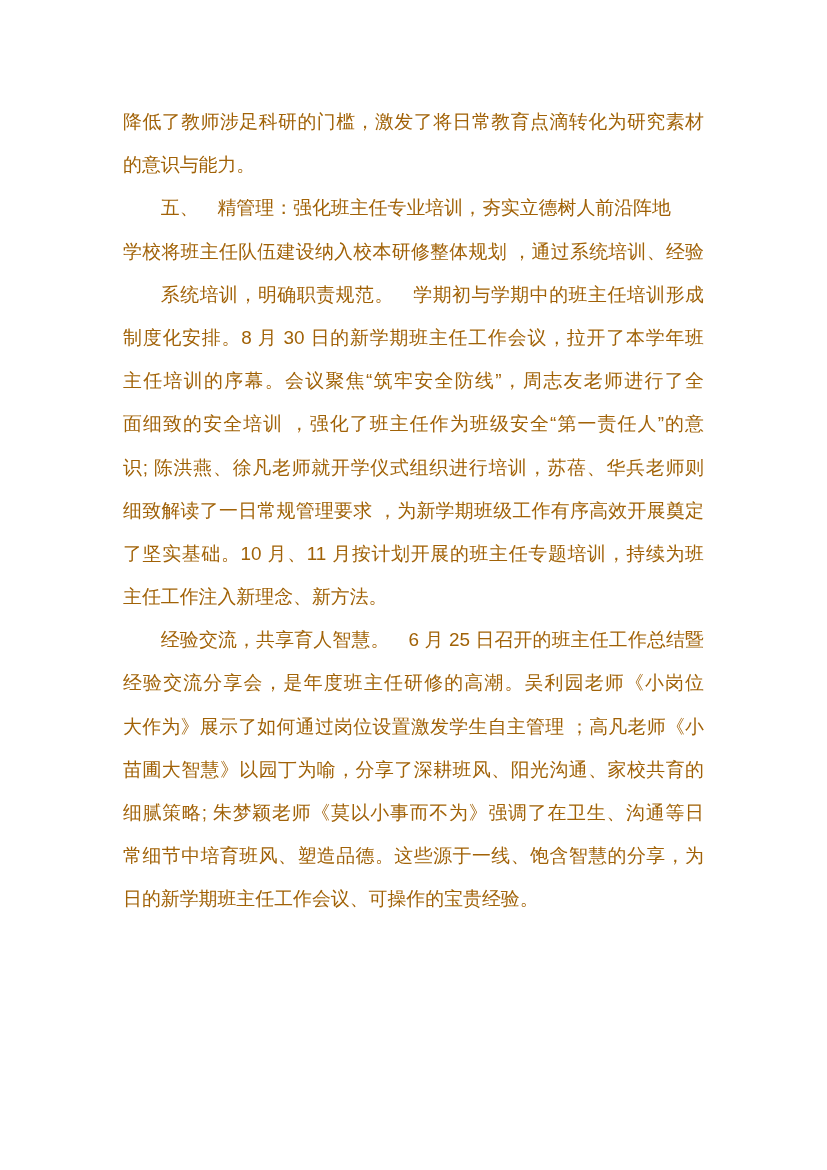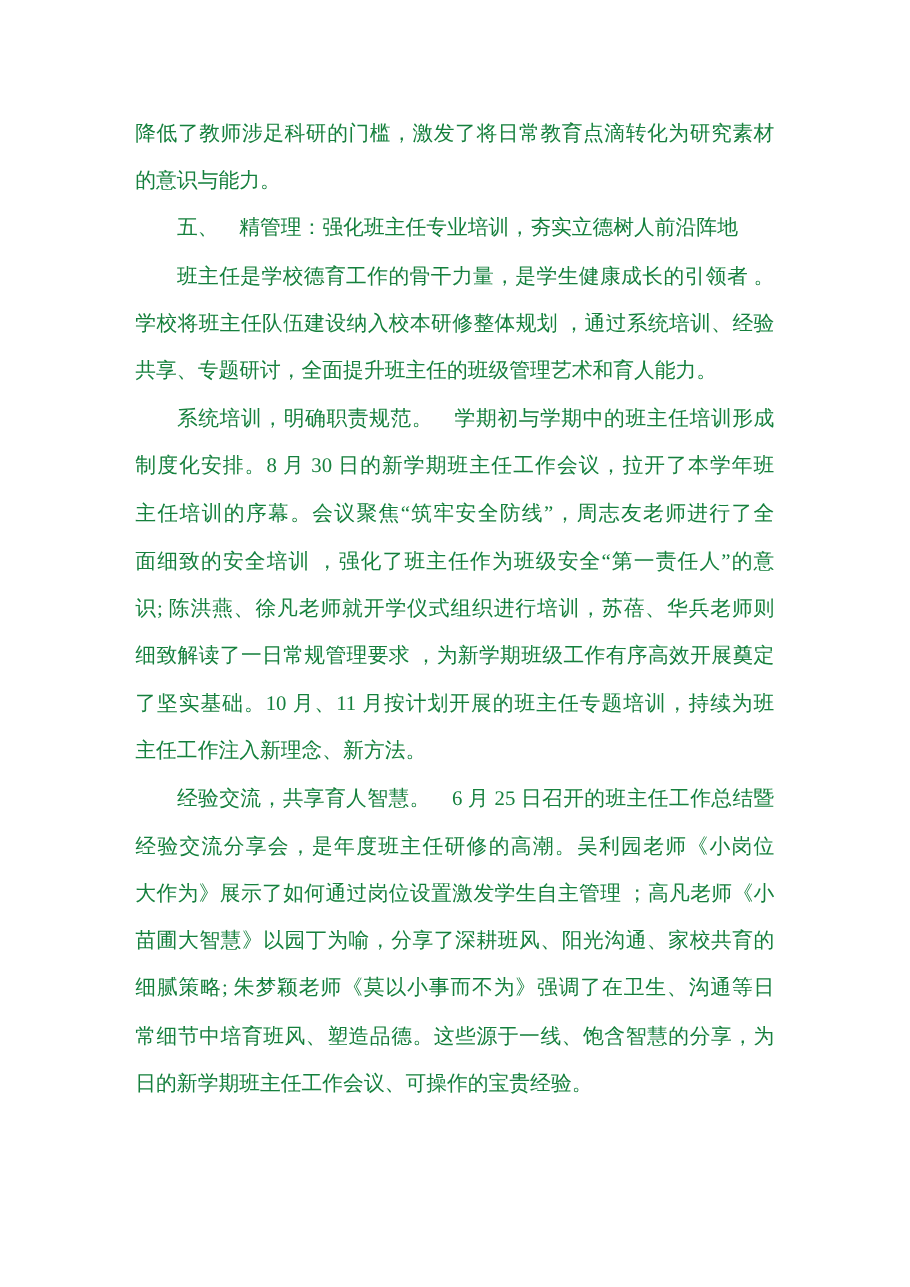--- a/index.html
+++ b/index.html
@@ -12,22 +12,22 @@
     width: 827px;
     height: 1170px;
     background: #ffffff;
     overflow: hidden;
   }
   .doc {
     position: absolute;
     left: 123px;
     top: 100px;
     width: 581px;
-    color: #15803d;
-    font-family: Liberation Serif, serif;
+    color: #a16207;
+    font-family: Liberation Sans, sans-serif;
     font-size: 18.9px;
     line-height: 43.2px;
   }
   .line {
     height: 43.2px;
     overflow: hidden;
     text-align: left;
   }
   .just {
     text-align: justify;
@@ -42,23 +42,21 @@
   }
 </style>
 </head>
 <body>
 
 <div class="page">
   <div class="doc">
     <div class="line just">降低了教师涉足科研的门槛，激发了将日常教育点滴转化为研究素材</div>
     <div class="line end">的意识与能力。</div>
     <div class="line end indent">五、　精管理：强化班主任专业培训，夯实立德树人前沿阵地</div>
-    <div class="line just indent">班主任是学校德育工作的骨干力量，是学生健康成长的引领者 。</div>
     <div class="line just">学校将班主任队伍建设纳入校本研修整体规划 ，通过系统培训、经验</div>
-    <div class="line end">共享、专题研讨，全面提升班主任的班级管理艺术和育人能力。</div>
     <div class="line just indent">系统培训，明确职责规范。　学期初与学期中的班主任培训形成</div>
     <div class="line just">制度化安排。8 月 30 日的新学期班主任工作会议，拉开了本学年班</div>
     <div class="line just">主任培训的序幕。会议聚焦“筑牢安全防线”，周志友老师进行了全</div>
     <div class="line just">面细致的安全培训 ，强化了班主任作为班级安全“第一责任人”的意</div>
     <div class="line just">识; 陈洪燕、徐凡老师就开学仪式组织进行培训，苏蓓、华兵老师则</div>
     <div class="line just">细致解读了一日常规管理要求 ，为新学期班级工作有序高效开展奠定</div>
     <div class="line just">了坚实基础。10 月、11 月按计划开展的班主任专题培训，持续为班</div>
     <div class="line end">主任工作注入新理念、新方法。</div>
     <div class="line just indent">经验交流，共享育人智慧。　6 月 25 日召开的班主任工作总结暨</div>
     <div class="line just">经验交流分享会，是年度班主任研修的高潮。吴利园老师《小岗位</div>

